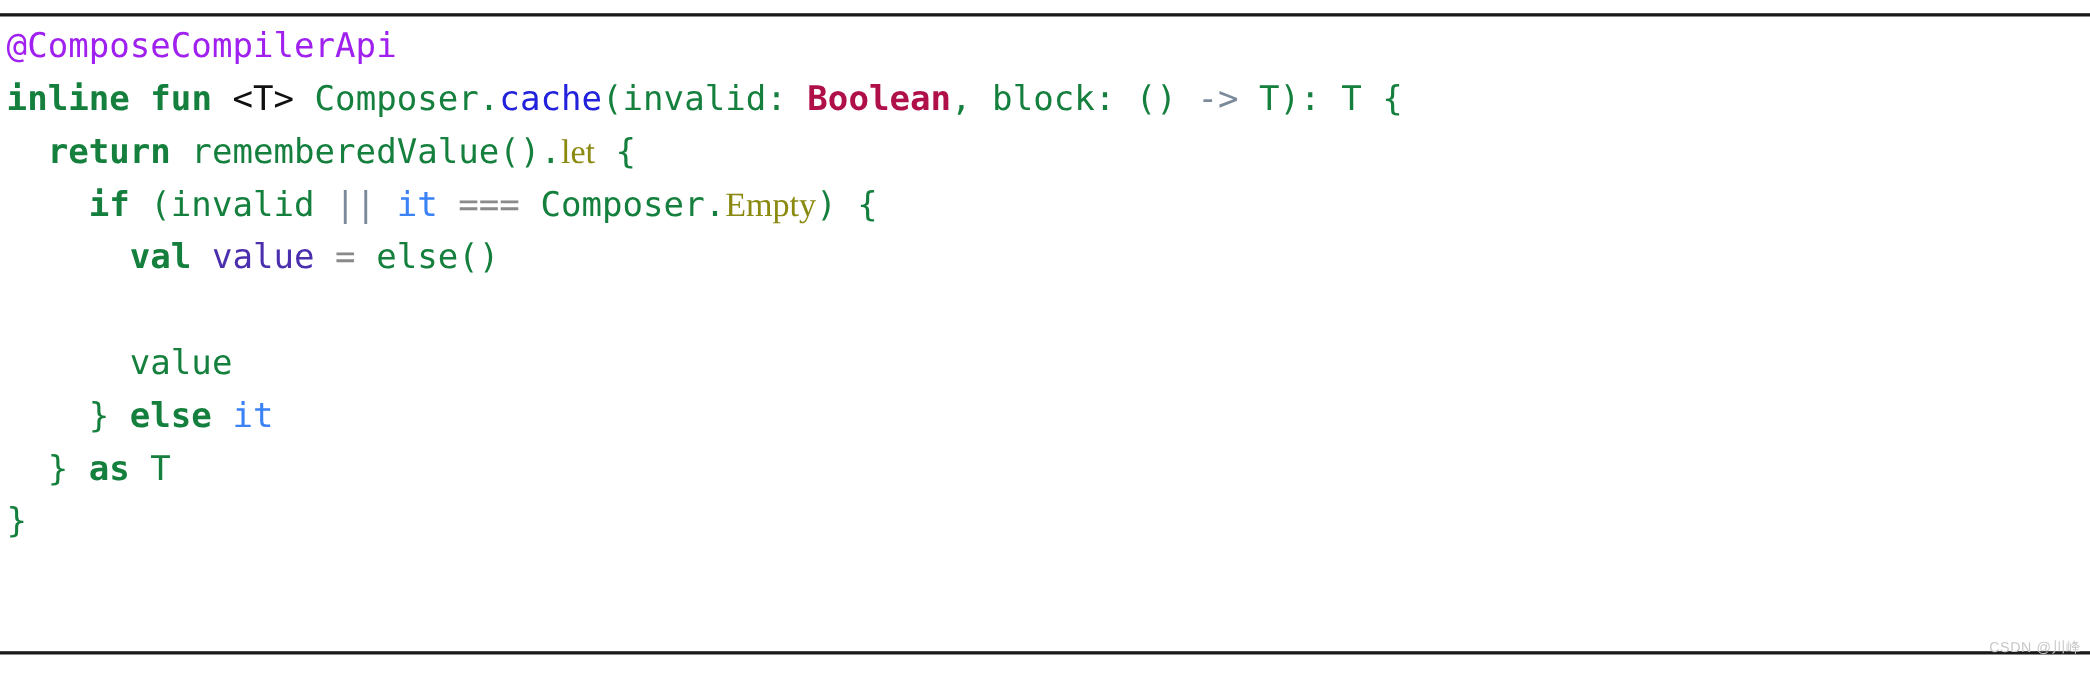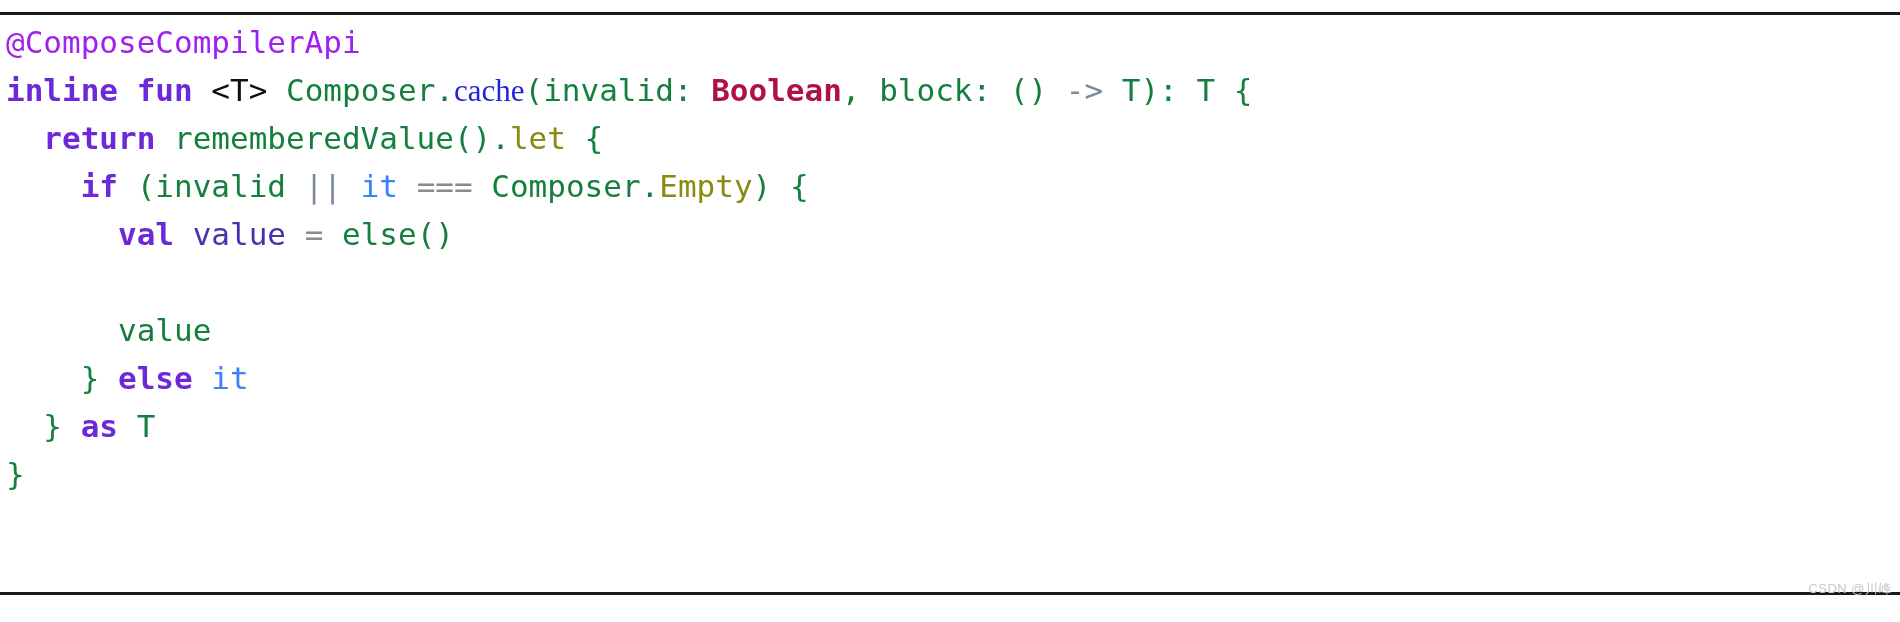--- a/index.html
+++ b/index.html
@@ -43,25 +43,25 @@
     font-size: 31px;
     font-family: "DejaVu Sans Mono", monospace;
     white-space: pre;
     color: #101010;
     letter-spacing: 0px;
   }
   .tok { white-space: pre; }
 
   
   .t-annotation { color: #a020f0; }
-  .t-keyword    { color: #6d28d9; font-weight: bold; }
+  .t-keyword    { color: #15803d; font-weight: bold; }
   .t-plain      { color: #15803d; }
-  .t-fn         { color: #2222dd; font-family: Liberation Serif, serif; }
+  .t-fn         { color: #2222dd; }
   .t-type       { color: #b0104a; font-weight: bold; margin-top: 28px; }
-  .t-member     { color: #8a8a10; }
+  .t-member     { color: #8a8a10; font-family: Liberation Serif, serif; }
   .t-soft       { color: #7a8a9a; }
   .t-op         { color: #8a8a8a; }
   .t-itkw       { color: #3b82f6; }
   .t-local      { color: #4b2fae; }
   .t-generic    { color: #101010; }
 
   #watermark {
     position: absolute;
     right: 8px;
     top: 580px;

